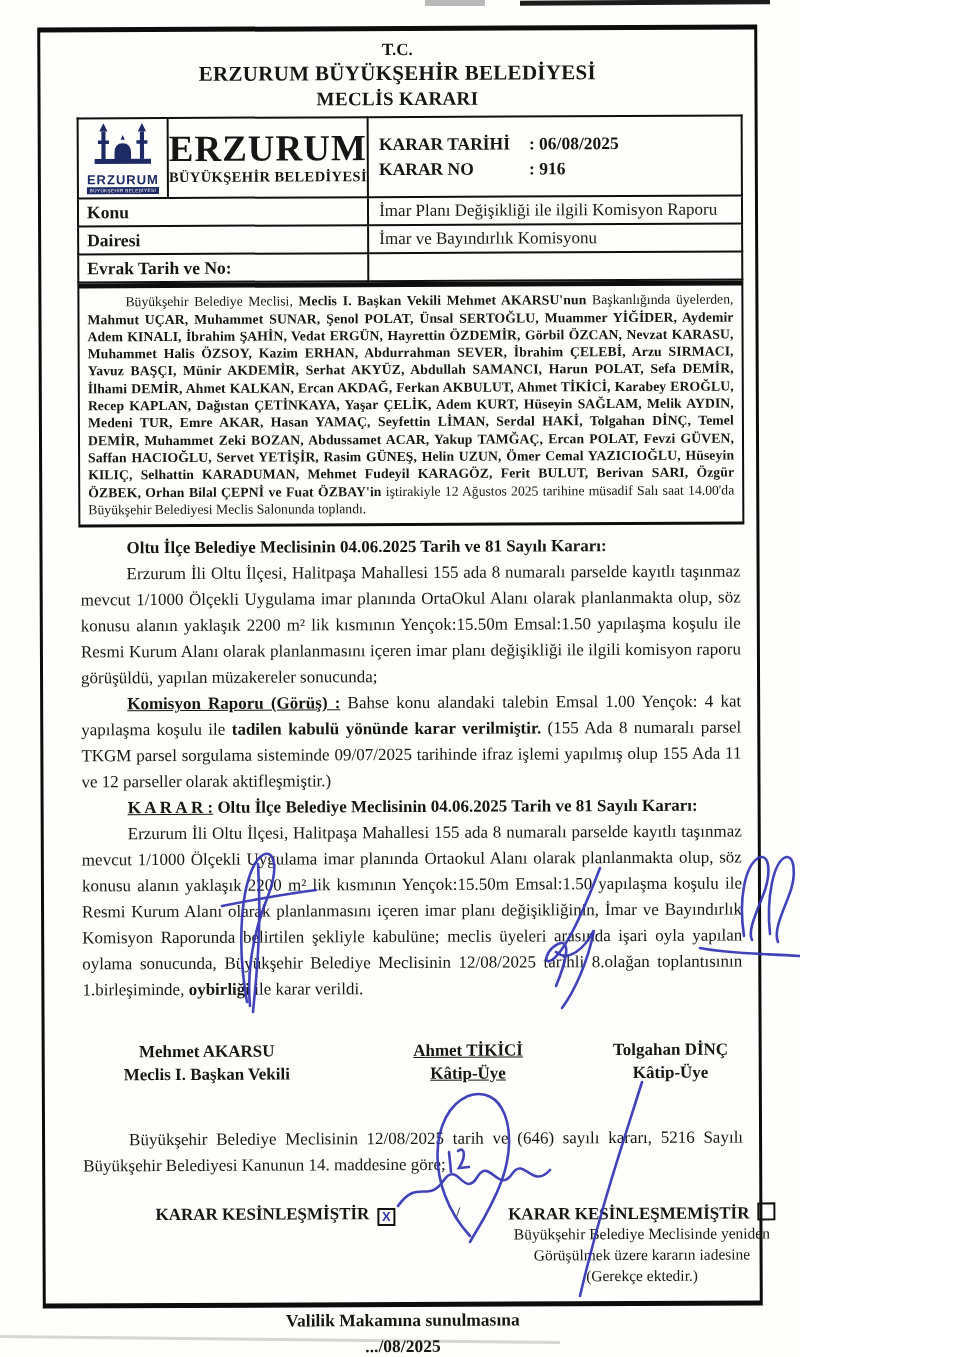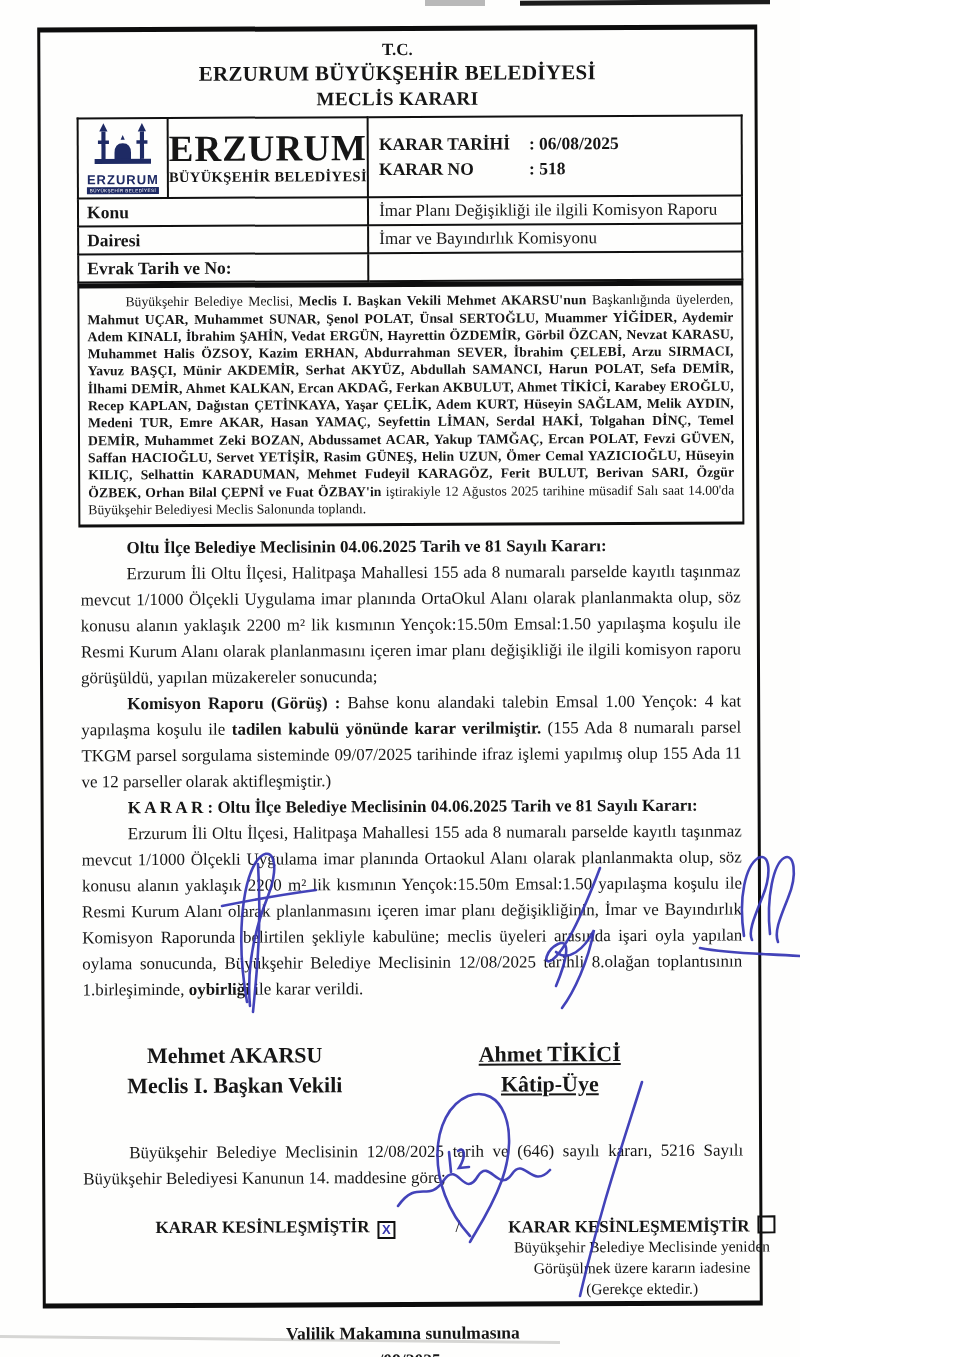--- a/index.html
+++ b/index.html
@@ -37,24 +37,24 @@
   
   .attend-box{margin:0 12px 0 36px;border:2px solid #0e0e0e;border-top-width:5px;border-bottom-width:3px;
               padding:5px 8px 6px 8px;}
   .attend-p{font-size:13.7px;line-height:17.3px;text-align:justify;text-indent:38px;margin:0;}
   .attend-p b{letter-spacing:.1px;}
   
   .doc-body{margin:8px 16px 0 38px;font-size:17px;line-height:26px;text-align:justify;}
   .doc-body p{margin:0;}
   .indent{text-indent:46px;}
   .h-bold{font-weight:700;}
-  .u{}
+  .u{text-decoration:underline;}
   
   .sig-row{display:flex;margin-top:38px;}
-  .sig-block{text-align:center;font-weight:700;font-size:22px;line-height:1.35;}
+  .sig-block{text-align:center;font-weight:700;font-size:17px;line-height:1.35;}
   .sb1{margin-left:70px;width:240px;}
   .sb2{margin-left:85px;width:220px;text-decoration:underline;}
   .sb3{margin-left:30px;width:230px;}
   
   .closing-p{margin:40px 16px 0 38px;font-size:17px;line-height:26px;text-align:justify;text-indent:46px;}
   .status-row{display:flex;margin:26px 16px 0 38px;align-items:flex-start;}
   .status-left{margin-left:72px;font-weight:700;font-size:17px;white-space:nowrap;}
   .status-slash{margin-left:60px;font-size:17px;}
   .status-right{margin-left:48px;text-align:center;}
   .status-right-label{font-weight:700;font-size:17px;white-space:nowrap;}
@@ -115,21 +115,21 @@
               </div>
             </div>
           </td>
           <td class="cell-meta">
             <div class="meta-line">
               <span class="meta-label">KARAR TARİHİ</span>
               <span>: 06/08/2025</span>
             </div>
             <div class="meta-line">
               <span class="meta-label">KARAR NO</span>
-              <span>: 518</span>
+              <span>: 916</span>
             </div>
           </td>
         </tr>
         <tr>
           <td class="row-label">Konu</td>
           <td class="row-value">İmar Planı Değişikliği ile ilgili Komisyon Raporu</td>
         </tr>
         <tr>
           <td class="row-label">Dairesi</td>
           <td class="row-value">İmar ve Bayındırlık Komisyonu</td>
@@ -153,20 +153,24 @@
         <p class="indent"><span>Erzurum İli Oltu İlçesi, Halitpaşa Mahallesi 155 ada 8 numaralı parselde kayıtlı taşınmaz mevcut 1/1000 Ölçekli Uygulama imar planında Ortaokul Alanı olarak planlanmakta olup, söz konusu alanın yaklaşık 2200 m² lik kısmının Yençok:15.50m Emsal:1.50 yapılaşma koşulu ile Resmi Kurum Alanı olarak planlanmasını içeren imar planı değişikliğinin, İmar ve Bayındırlık Komisyon Raporunda belirtilen şekliyle kabulüne; meclis üyeleri arasında işari oyla yapılan oylama sonucunda, Büyükşehir Belediye Meclisinin 12/08/2025 tarihli 8.olağan toplantısının 1.birleşiminde, </span><b>oybirliği</b><span> ile karar verildi.</span></p>
       </div>
 
       <div class="sig-row">
         <div class="sig-block sb1">
           <div class="u" style="text-decoration:none;">Mehmet AKARSU</div>
           <div>Meclis I. Başkan Vekili</div>
         </div>
         <div class="sig-block sb2">
           <div>Ahmet TİKİCİ</div>
+          <div>Kâtip-Üye</div>
+        </div>
+        <div class="sig-block sb3">
+          <div>Tolgahan DİNÇ</div>
           <div>Kâtip-Üye</div>
         </div>
       </div>
 
       <p class="closing-p">Büyükşehir Belediye Meclisinin 12/08/2025 tarih ve (646) sayılı kararı, 5216 Sayılı Büyükşehir Belediyesi Kanunun 14. maddesine göre;</p>
 
       <div class="status-row">
         <div class="status-left"><span>KARAR KESİNLEŞMİŞTİR</span><span class="cbx">X</span></div>
         <div class="status-slash">/</div>
         <div class="status-right">

